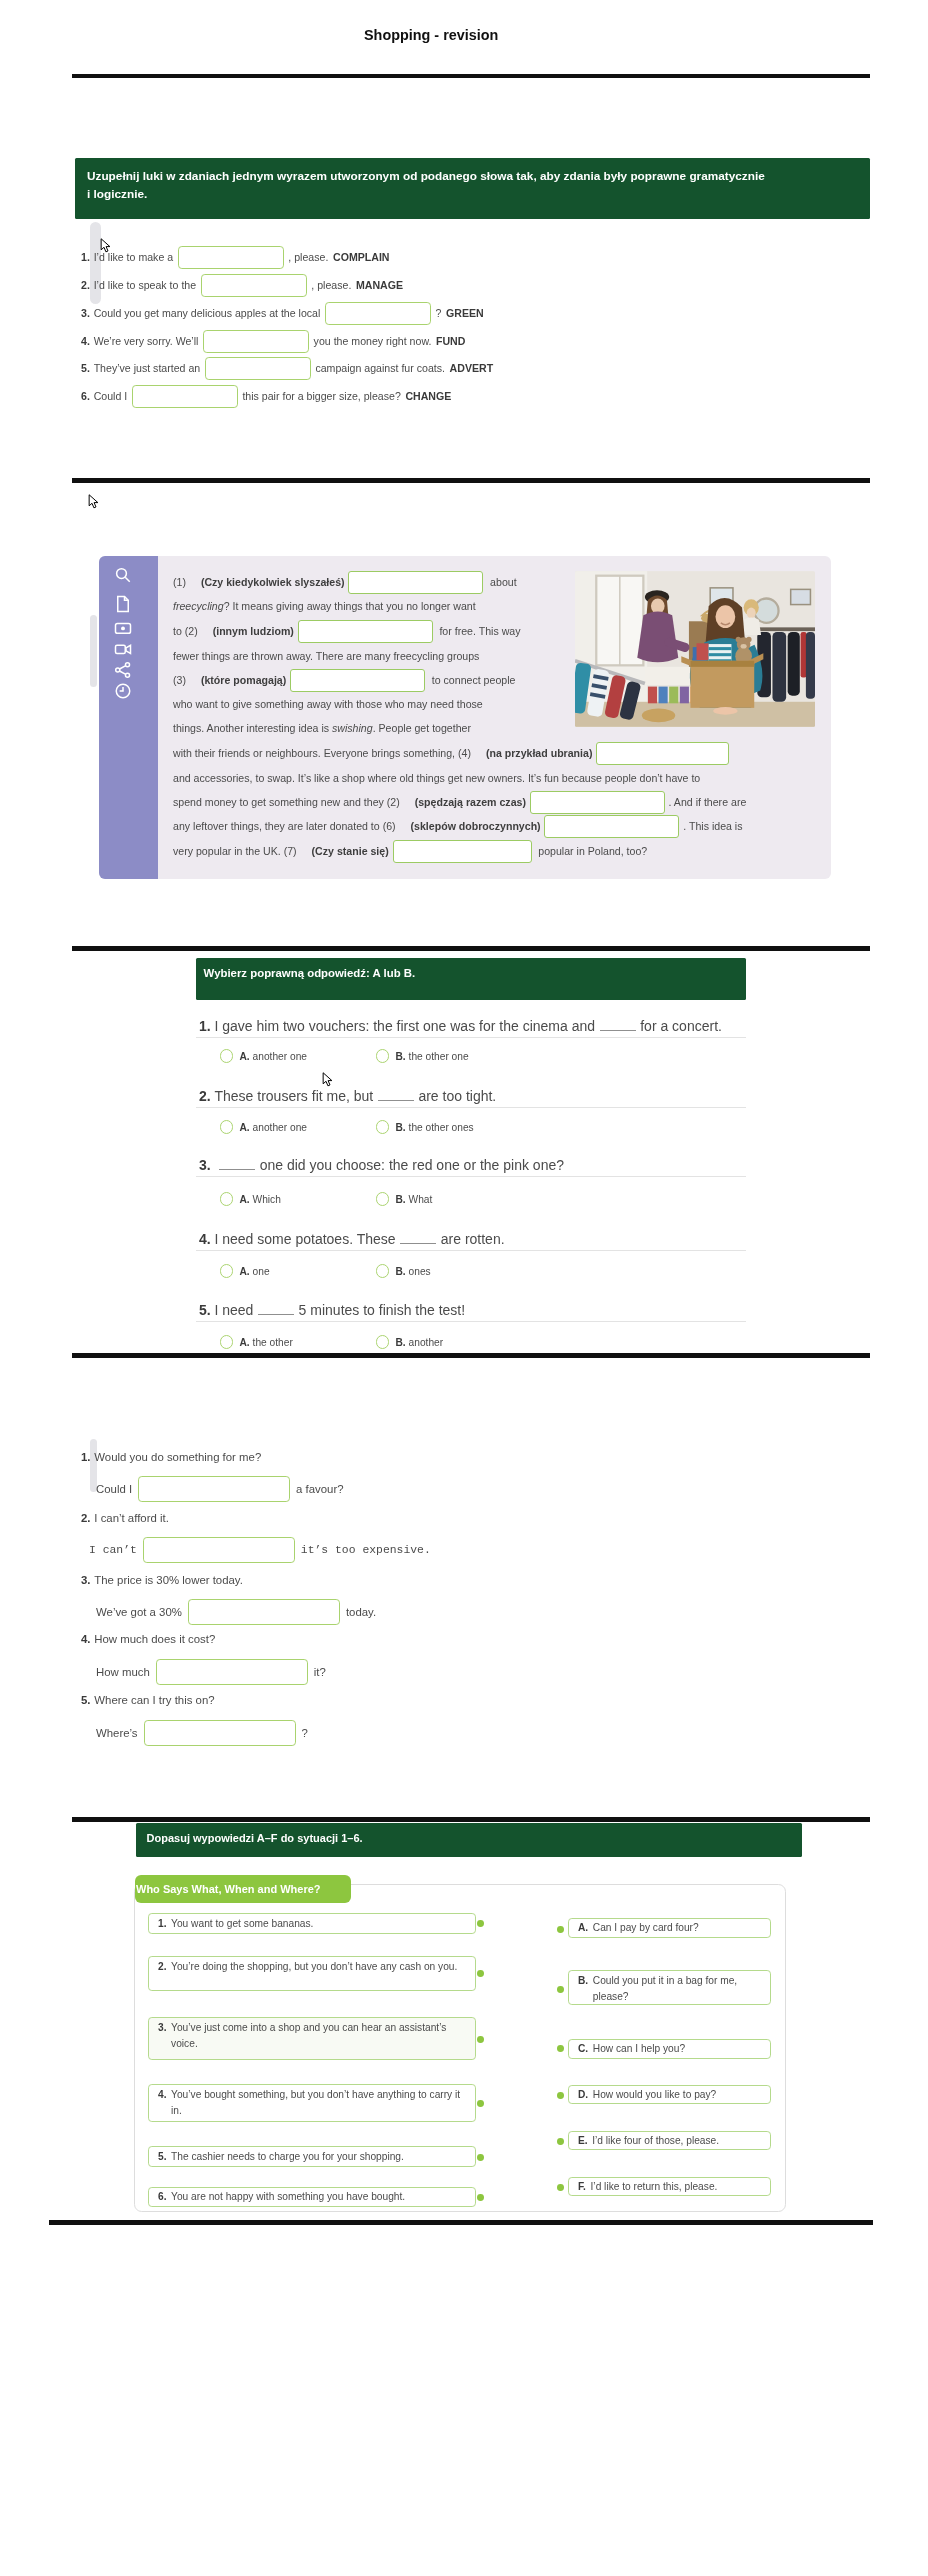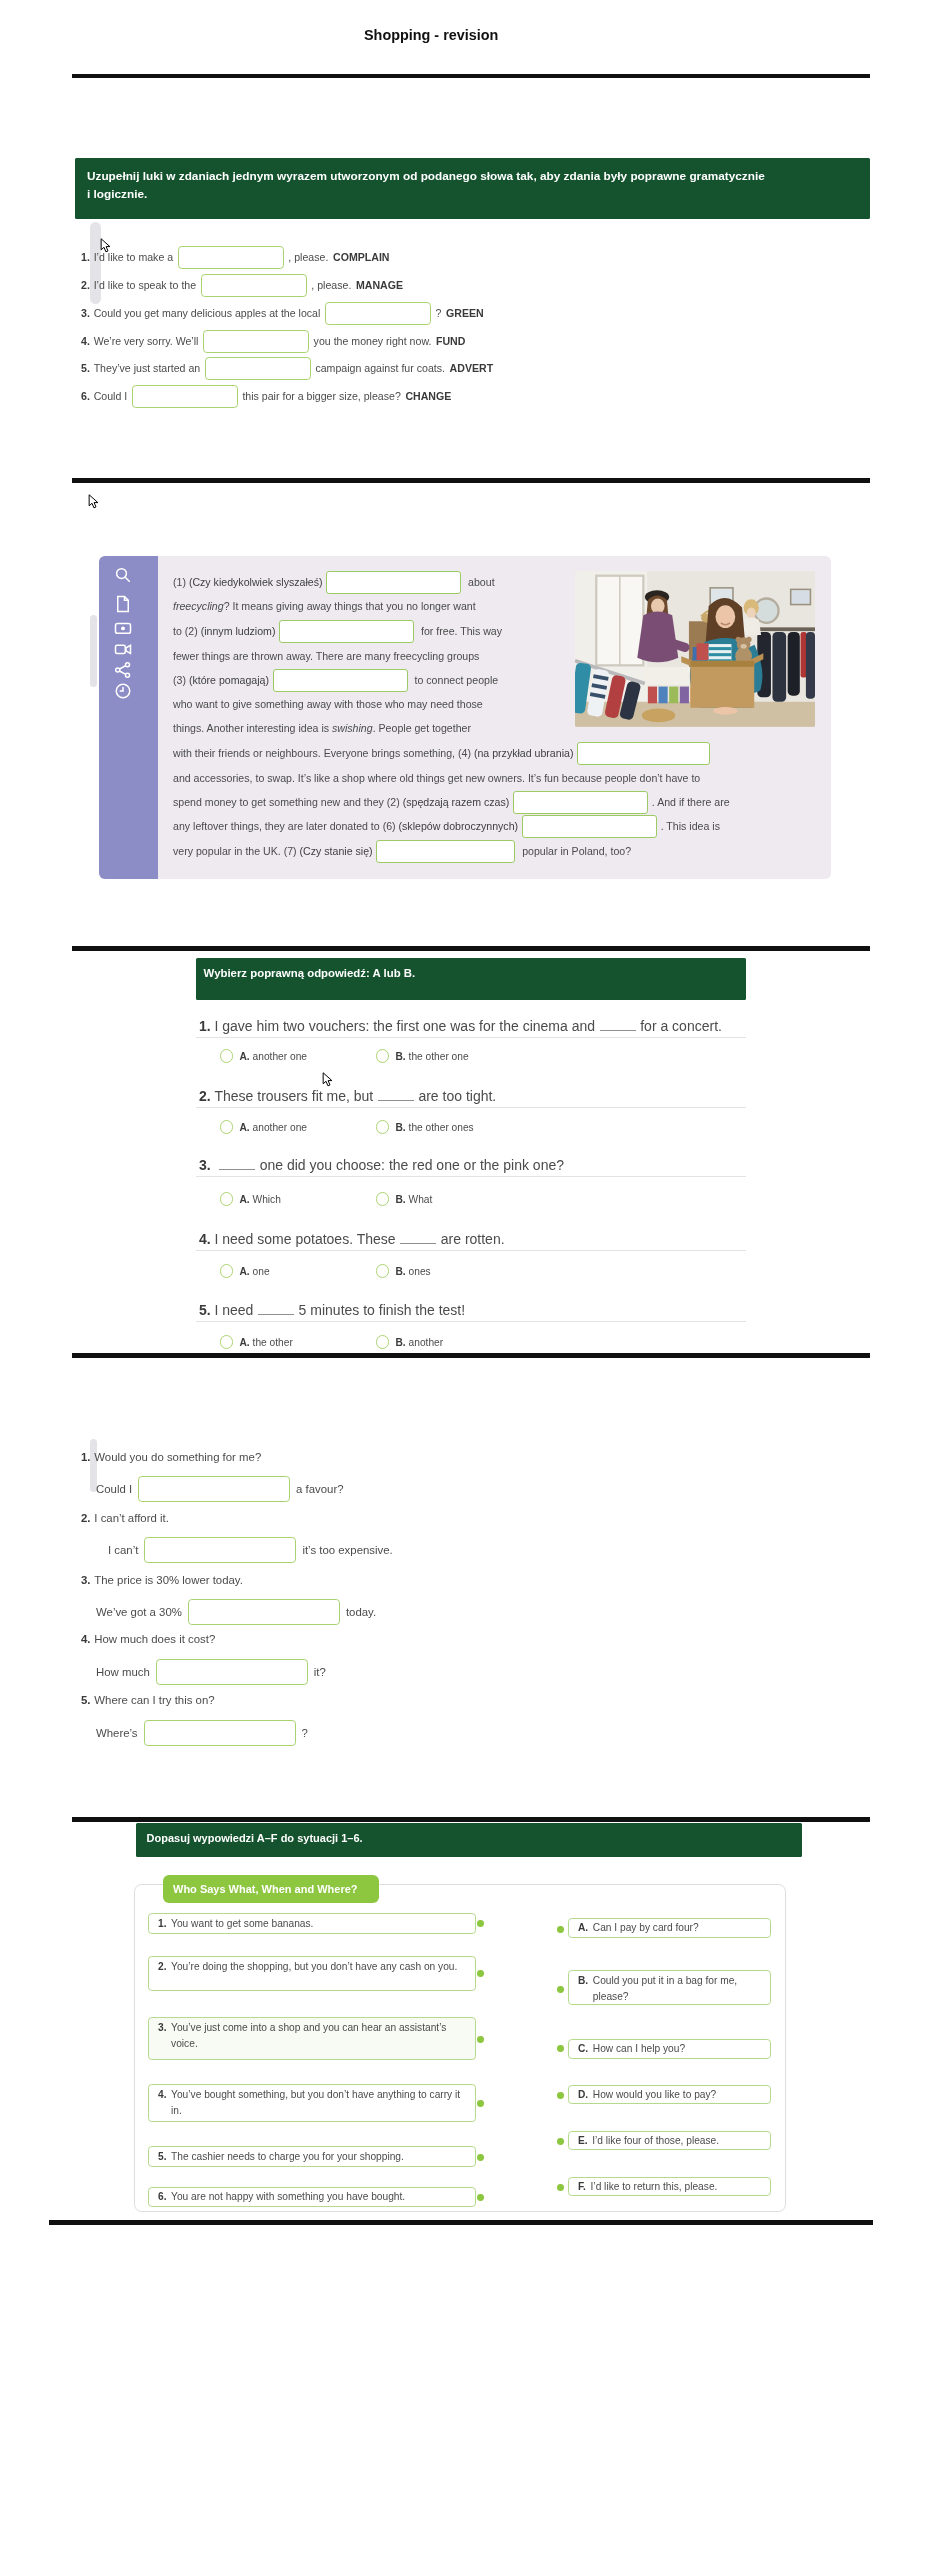--- a/index.html
+++ b/index.html
@@ -12,38 +12,38 @@
   
   .row1{position:absolute;display:flex;align-items:center;white-space:pre;font-size:10.6px;color:#4b4b4b;height:24px;}
   .num{font-weight:bold;color:#3a3a3a;margin-right:3.8px;}
   .kw{font-weight:bold;color:#3a3a3a;margin-left:4.6px;}
   .inp{display:inline-block;background:#fff;border:1.5px solid #a9d36e;border-radius:3.8px;box-sizing:border-box;margin:0 4.6px;}
   
   .panel{position:absolute;background:#eeeaf0;border-radius:6px;}
   .sidebar{position:absolute;background:#8c8cc6;border-radius:6px 0 0 6px;}
   .sideicon{position:absolute;width:18px;height:18px;}
   .pline{position:absolute;display:flex;align-items:center;white-space:pre;font-size:10.6px;color:#4b4b4b;height:24px;}
-  .pb{font-weight:normal;color:#3e3e3e;}
+  .pb{font-weight:bold;color:#3e3e3e;margin-left:12px;}
   .pi{font-style:italic;}
   .inp2{display:inline-block;background:#fff;border:1.5px solid #9ccb63;border-radius:3px;box-sizing:border-box;margin:0 3.8px;}
   .photo{position:absolute;border-radius:1.5px;overflow:hidden;}
   
   .q{position:absolute;white-space:pre;font-size:14px;color:#4b4b4b;}
   .blank{display:inline-block;width:36px;height:2.3px;border-bottom:1.2px solid #8f8f8f;margin:0 4.6px;}
   .sep{position:absolute;height:0.8px;background:#e3e3e3;}
   .opt{position:absolute;display:flex;align-items:center;white-space:pre;font-size:10.2px;color:#4b4b4b;height:20px;}
   .radio{width:11.4px;height:11.4px;border:1.5px solid #abd470;border-radius:50%;background:#fff;margin-right:6px;flex:none;}
   .olab{font-weight:bold;color:#3a3a3a;margin-right:3px;}
   
   .s4head{position:absolute;white-space:pre;font-size:11.4px;color:#4b4b4b;}
   .s4row{position:absolute;display:flex;align-items:center;white-space:pre;font-size:11.4px;color:#4b4b4b;height:27px;}
   .inp4{display:inline-block;background:#fff;border:1.5px solid #a9d36e;border-radius:3.8px;box-sizing:border-box;margin:0 6px;width:152px;height:26px;}
   
   .card{position:absolute;background:#fff;border:0.8px solid #ddd;border-radius:7.6px;}
-  .tab{position:absolute;background:#8dc63f;color:#fff;font-weight:bold;font-size:11px;border-radius:6px;line-height:28px;padding-left:10px;box-sizing:border-box;margin-left:28px;}
+  .tab{position:absolute;background:#8dc63f;color:#fff;font-weight:bold;font-size:11px;border-radius:6px;line-height:28px;padding-left:1px;box-sizing:border-box;}
   .sbox{position:absolute;background:#fff;border:1.5px solid #b5da8c;border-radius:3.8px;box-sizing:border-box;
         display:flex;align-items:flex-start;font-size:10.2px;color:#4b4b4b;line-height:16px;padding:1.5px 7.6px 1.5px 9px;}
   .sbox.center{align-items:center;}
   .sbox .bnum{font-weight:bold;color:#3a3a3a;margin-right:4.6px;white-space:nowrap;}
   .dot{position:absolute;width:6.8px;height:6.8px;border-radius:50%;background:#8dc63f;}
   .cursor{position:absolute;width:13.7px;height:16px;}
 </style>
 </head>
 <body>
 
@@ -227,21 +227,21 @@
       <div class="opt" style="left:376px;top:1332px;"><span class="radio"></span><span class="olab">B.</span><span>another</span></div>
     </div>
 
   <div class="rule" style="left:72px;top:1353px;width:798px;height:5.3px;"></div>
 
   <div class="pill" style="left:90px;top:1439px;width:6.8px;height:53px;"></div>
   <div id="s4-block">
       <div class="s4head" style="left:81px;top:1451px;"><span class="num">1.</span><span>Would you do something for me?</span></div>
       <div class="s4row" style="left:96px;top:1475px;"><span>Could I</span><span class="inp4"></span><span>a favour?</span></div>
       <div class="s4head" style="left:81px;top:1512px;"><span class="num">2.</span><span>I can’t afford it.</span></div>
-      <div class="s4row" style="left:108px;top:1536px;"><span>I can’t</span><span class="inp4"></span><span>it’s too expensive.</span></div>
+      <div class="s4row" style="left:89px;top:1536px;font-family:Liberation Mono, monospace;"><span>I can’t</span><span class="inp4"></span><span>it’s too expensive.</span></div>
       <div class="s4head" style="left:81px;top:1574px;"><span class="num">3.</span><span>The price is 30% lower today.</span></div>
       <div class="s4row" style="left:96px;top:1598px;"><span>We’ve got a 30%</span><span class="inp4"></span><span>today.</span></div>
       <div class="s4head" style="left:81px;top:1633px;"><span class="num">4.</span><span>How much does it cost?</span></div>
       <div class="s4row" style="left:96px;top:1658px;"><span>How much</span><span class="inp4"></span><span>it?</span></div>
       <div class="s4head" style="left:81px;top:1694px;"><span class="num">5.</span><span>Where can I try this on?</span></div>
       <div class="s4row" style="left:96px;top:1719px;"><span>Where’s</span><span class="inp4"></span><span>?</span></div>
     </div>
 
   <div class="rule" style="left:72px;top:1817px;width:798px;height:4.6px;"></div>
 

